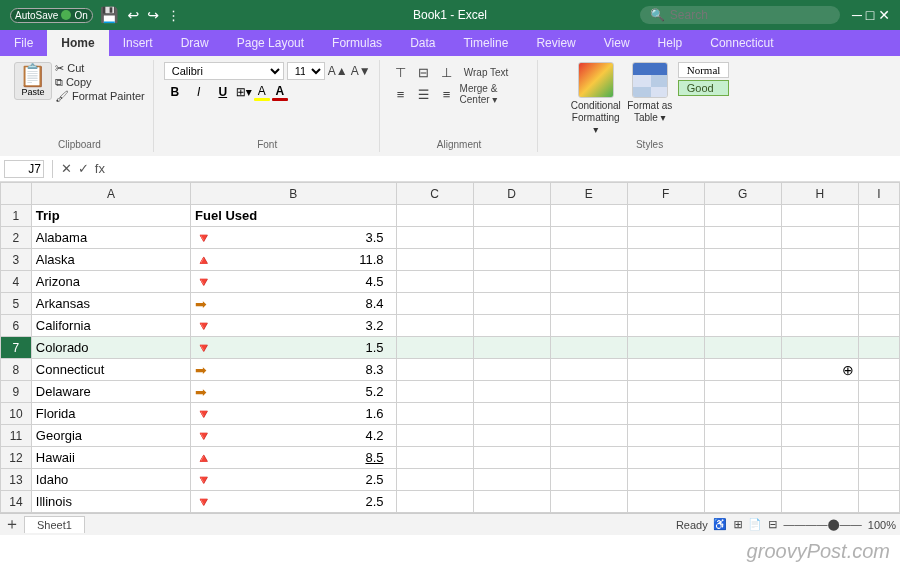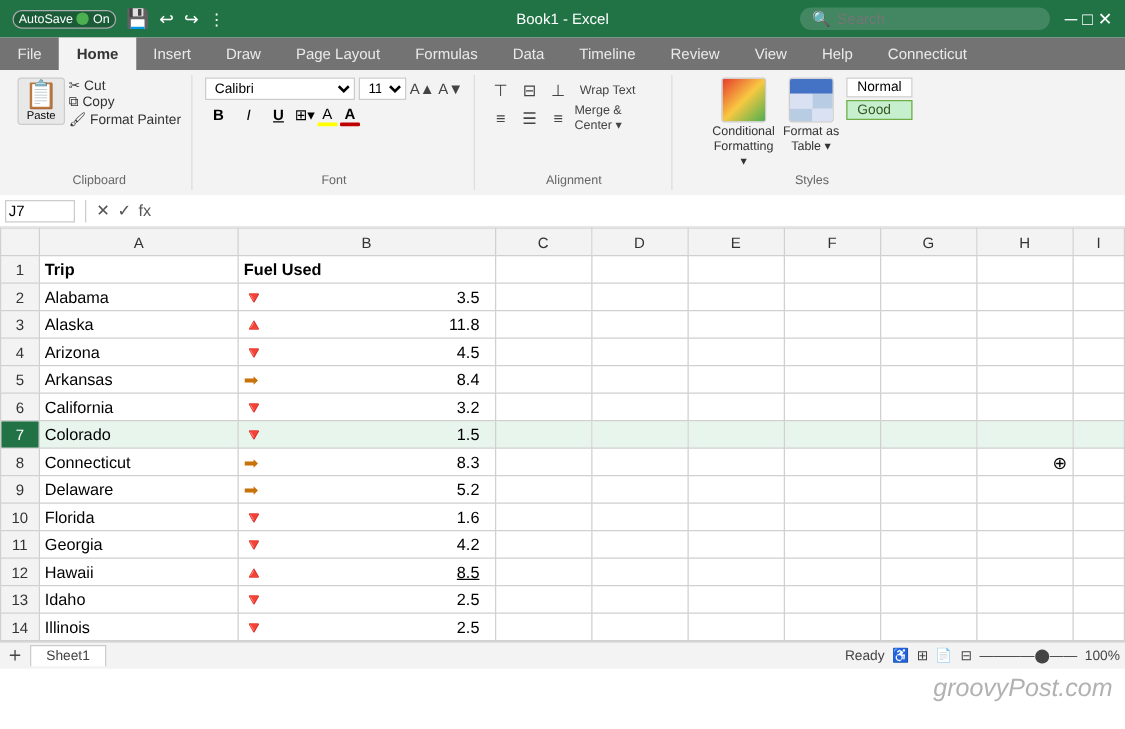--- a/index.html
+++ b/index.html
@@ -34,21 +34,21 @@
       border-radius: 3px;
       display: flex;
       align-items: center;
       padding: 2px 8px;
       gap: 5px;
       width: 220px;
     }
     .search-input-wrap input { border: none; outline: none; font-size: 12px; width: 180px; }
     .ribbon-tabs {
       display: flex;
-      background: #737373;
+      background: #8b5cf6;
       color: white;
       font-size: 12px;
     }
     .ribbon-tab {
       padding: 6px 14px;
       cursor: pointer;
       color: rgba(255,255,255,0.85);
     }
     .ribbon-tab.active {
       background: #f3f3f3;
@@ -149,35 +149,35 @@
       display: flex; flex-direction: column; align-items: center; gap: 2px;
       font-size: 10px; color: #333; cursor: pointer; width: 52px; text-align: center;
     }
     .cond-icon { width: 36px; height: 36px; background: linear-gradient(135deg, #e63b2e 0%, #f8c842 50%, #4caf50 100%); border-radius: 3px; border: 1px solid #ccc; }
     .format-table-btn {
       display: flex; flex-direction: column; align-items: center; gap: 2px;
       font-size: 10px; color: #333; cursor: pointer; width: 48px; text-align: center;
     }
     .table-icon { width: 36px; height: 36px; border: 1px solid #ccc; border-radius: 3px; overflow: hidden; }
     .style-swatches { display: flex; flex-direction: column; gap: 2px; }
-    .swatch-normal { background: white; border: 1px solid #ccc; padding: 1px 8px; font-size: 11px; }
+    .swatch-normal { background: white; border: 1px solid #ccc; padding: 1px 8px; font-size: 11px; font-family: Liberation Serif, serif; }
     .swatch-good { background: #c6efce; border: 1px solid #70ad47; padding: 1px 8px; font-size: 11px; color: #375623; }
 
     
     .formula-bar {
       display: flex;
       align-items: center;
       border-bottom: 1px solid #ddd;
       background: white;
       height: 26px;
       padding: 0 4px;
       gap: 4px;
     }
     .cell-ref-box {
-      border: 1px solid #ccc; width: 56px; text-align: left; font-size: 12px; padding: 1px 2px;
+      border: 1px solid #ccc; width: 40px; text-align: right; font-size: 12px; padding: 1px 2px;
     }
     .formula-separator { width: 1px; height: 18px; background: #ccc; margin: 0 4px; }
     .formula-icons { display: flex; gap: 6px; color: #555; font-size: 13px; }
     .formula-input { flex: 1; border: none; outline: none; font-size: 12px; padding: 0 4px; }
 
     
     .spreadsheet {
       display: flex;
       flex-direction: column;
       flex: 1;

